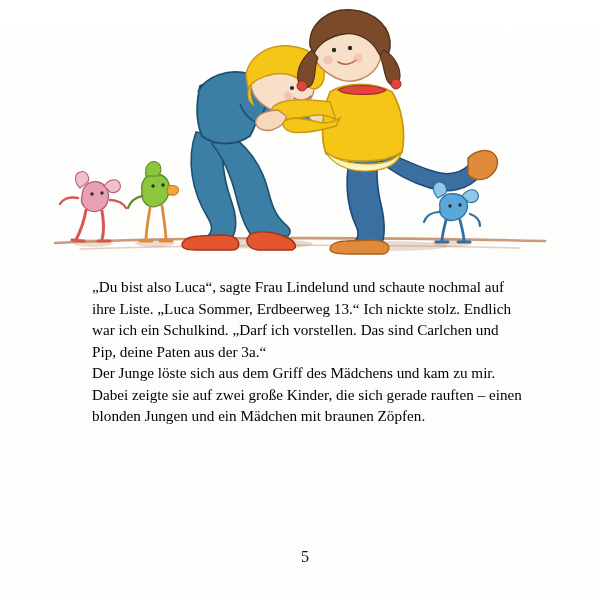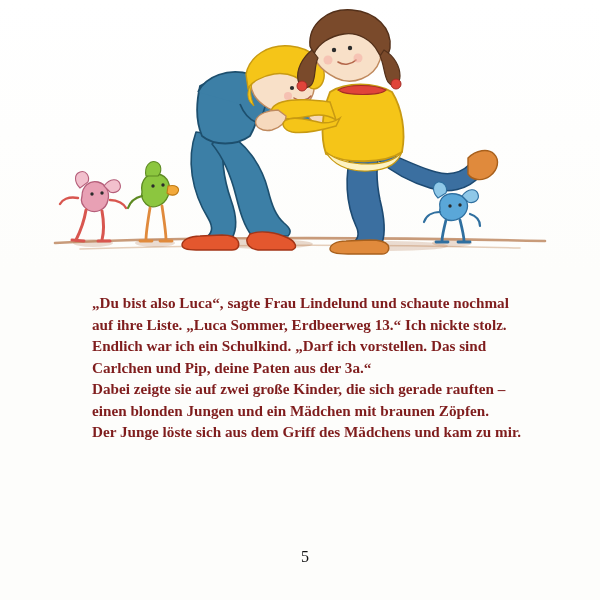--- a/index.html
+++ b/index.html
@@ -25,27 +25,26 @@
     position: relative;
     width: 600px;
     height: 270px;
     overflow: hidden;
   }
 
   
   .textblock {
     position: absolute;
     left: 92px;
-    top: 292px;
+    top: 276px;
     width: 430px;
     font-family: "Liberation Serif", serif;
     font-size: 15.2px;
     line-height: 21.5px;
-    color: #7f1d1d;
-    font-weight: bold;
+    color: #000000;
   }
   .textblock p {
     margin: 0;
   }
   .pagenum {
     position: absolute;
     left: 0;
     top: 548px;
     width: 600px;
     text-align: center;
@@ -190,21 +189,21 @@
         <path d="M436 242 L 448 242" stroke="#2f6f9f" stroke-width="2.8" stroke-linecap="round"></path>
         <path d="M458 242 L 470 242" stroke="#2f6f9f" stroke-width="2.8" stroke-linecap="round"></path>
         <path d="M440 212 C 432 212, 426 216, 424 222" stroke="#2f6f9f" stroke-width="2.2" fill="none" stroke-linecap="round"></path>
         <path d="M470 214 C 476 216, 480 220, 480 226" stroke="#2f6f9f" stroke-width="2.2" fill="none" stroke-linecap="round"></path>
       </g>
     </svg>
   </div>
 
   <div class="textblock">
     <p>„Du bist also Luca“, sagte Frau Lindelund und schaute nochmal auf ihre Liste. „Luca Sommer, Erdbeerweg 13.“ Ich nickte stolz. Endlich war ich ein Schulkind. „Darf ich vorstellen. Das sind Carlchen und Pip, deine Paten aus der 3a.“</p>
+    <p>Der Junge löste sich aus dem Griff des Mädchens und kam zu mir.</p>
     <p>Dabei zeigte sie auf zwei große Kinder, die sich gerade rauften – einen blonden Jungen und ein Mädchen mit braunen Zöpfen.</p>
-    <p>Der Junge löste sich aus dem Griff des Mädchens und kam zu mir.</p>
   </div>
 
   <div class="pagenum">
     <span>5</span>
   </div>
 
 </div>
 
 </body></html>

